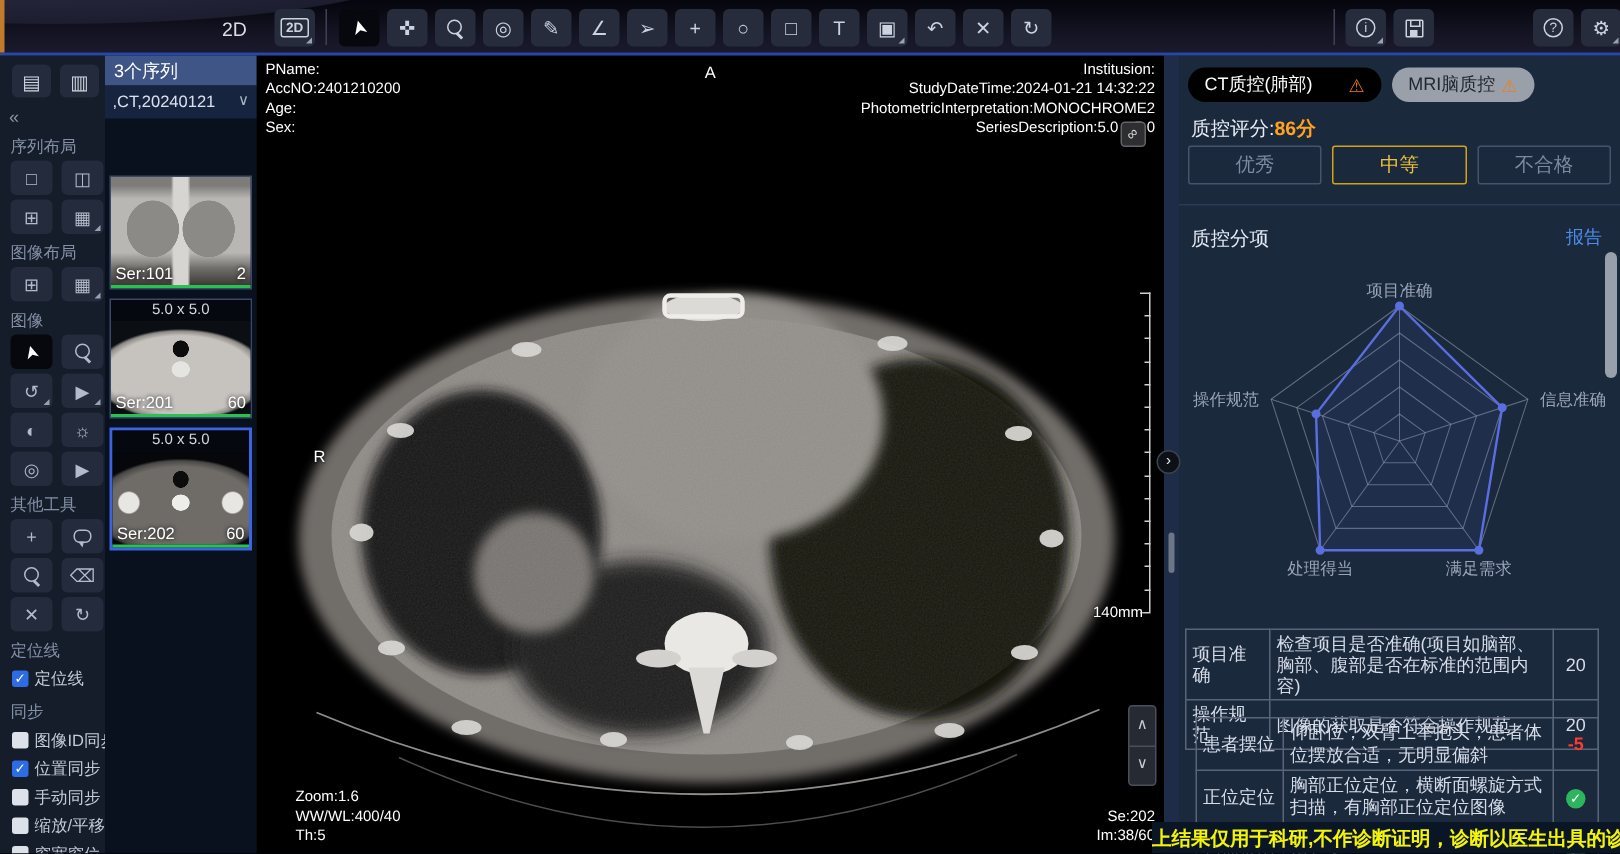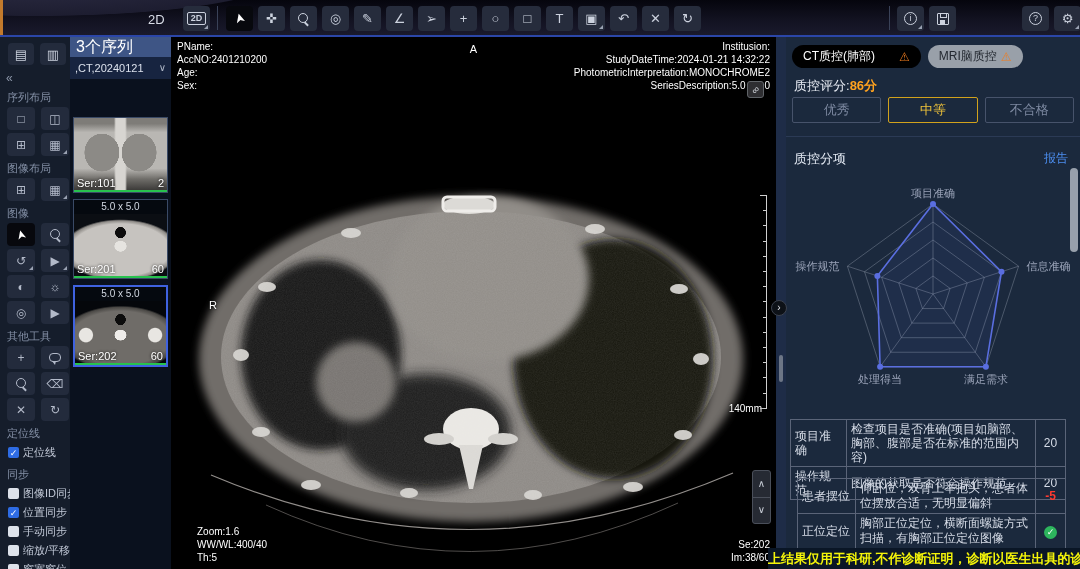--- a/index.html
+++ b/index.html
@@ -64,21 +64,21 @@
   .check-row { display:flex; align-items:center; gap:4px; padding:2px 0 2px 8px; }
   .cb { width:11px; height:11px; border-radius:2px; background:#dde2ea; flex:0 0 auto;
     display:flex; align-items:center; justify-content:center; }
   .cb.checked { background:#2e6ce4; color:#fff; font-size:9px; }
   .cb.checked::after { content:"✓"; }
   .check-label { color:#c3cad8; font-size:11px; white-space:nowrap; }
 
   
   .series-panel { position:absolute; left:70px; top:37px; width:101px; height:532px;
     background:#0a111e; z-index:20; }
-  .series-header { height:20px; background:#3e5585; color:#fff; font-size:16px;
+  .series-header { height:20px; background:#3e5585; color:#fff; font-size:12px;
     line-height:20px; padding-left:6px; }
   .series-dropdown { height:22px; background:#172440; color:#dbe1ec; font-size:11px;
     display:flex; align-items:center; padding:0 5px; }
   .series-dropdown .dd-text { flex:1; white-space:nowrap; overflow:hidden; }
   .series-dropdown .icon { color:#aeb6c6; font-size:10px; }
   .series-gap { height:34px; }
   .group-header { height:33px; background:#121d33; color:#f2f4f8; font-size:12px;
     text-align:center; line-height:15px; padding-top:2px; }
   .thumb { position:relative; width:95px; margin:4px auto 6px auto; border:1px solid #3a4a66; }
   .thumb.selected { border:2px solid #3f62e0; }

